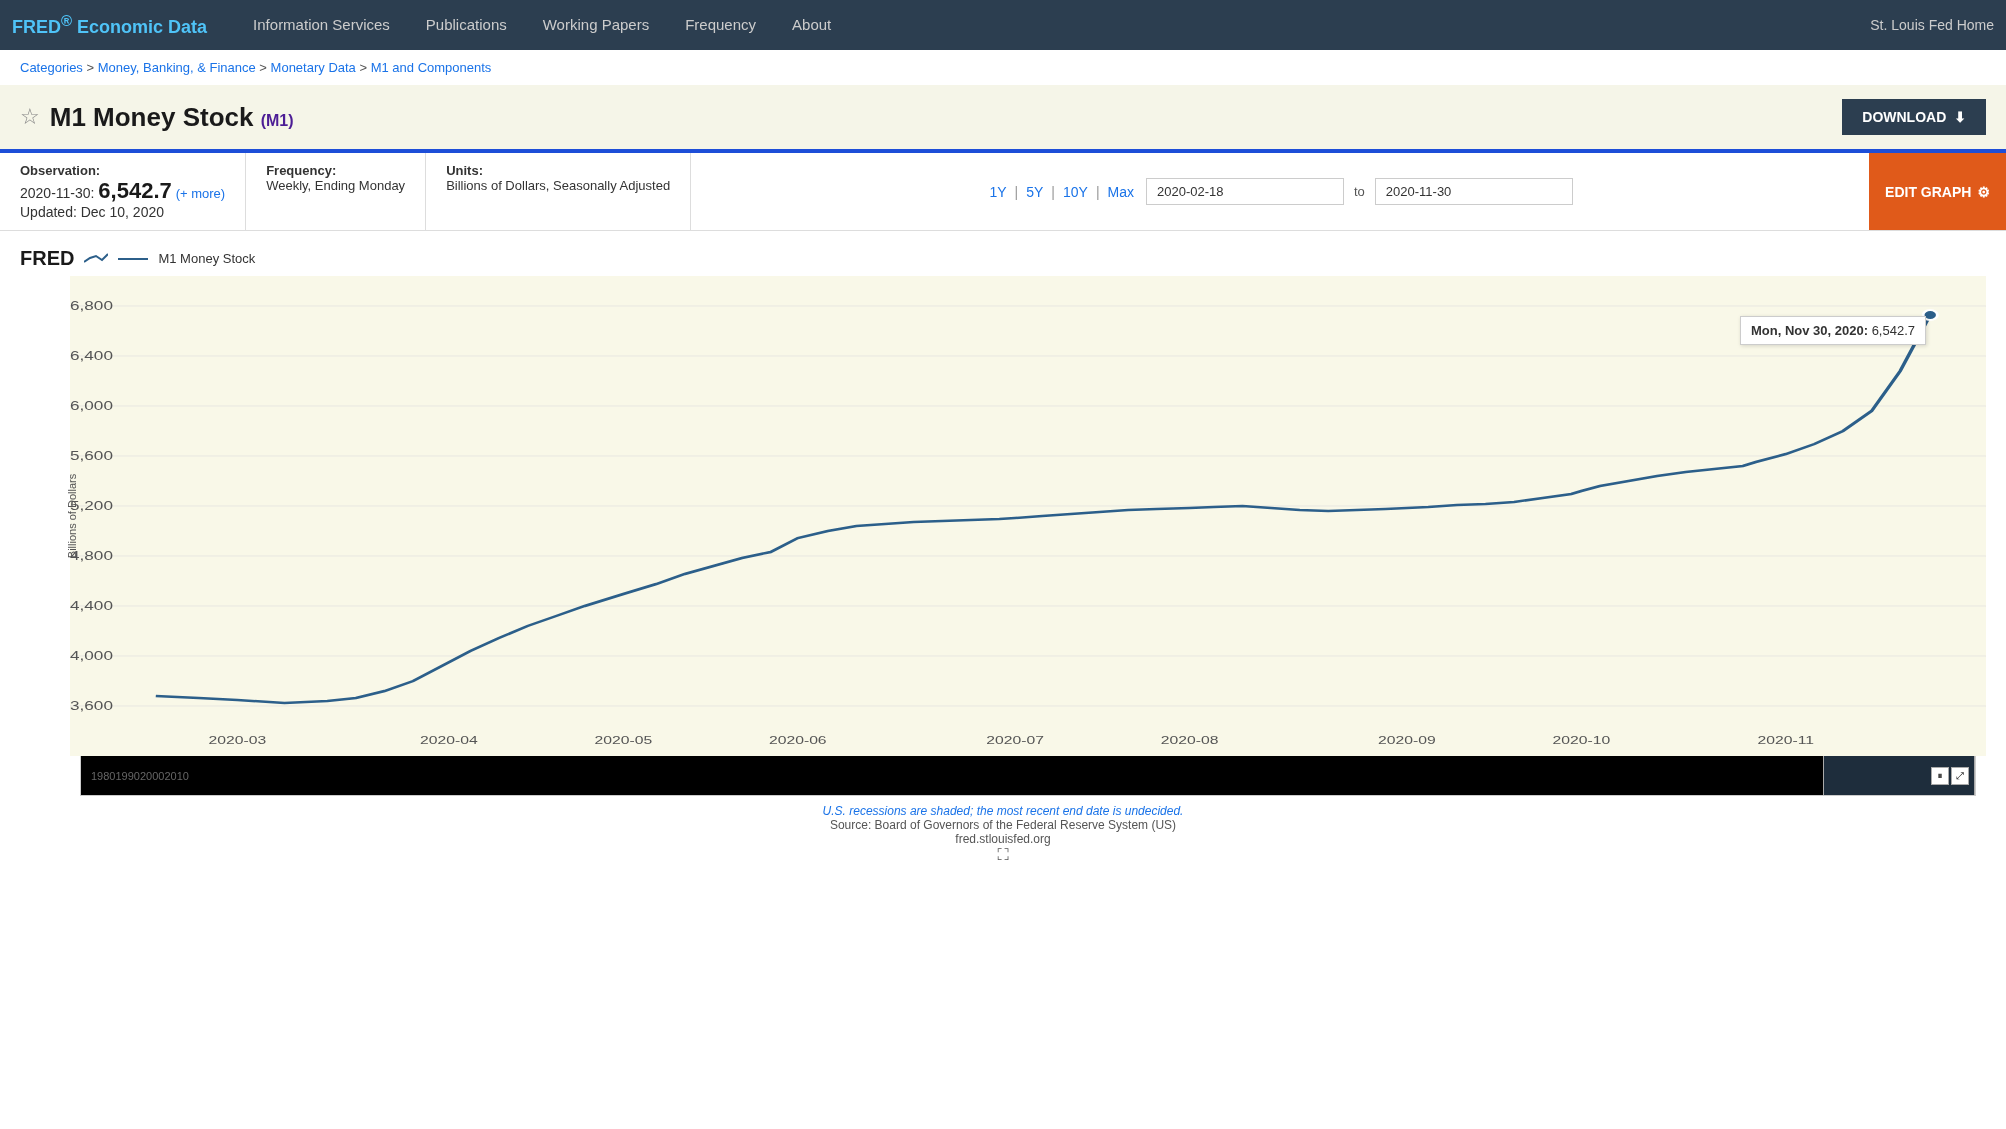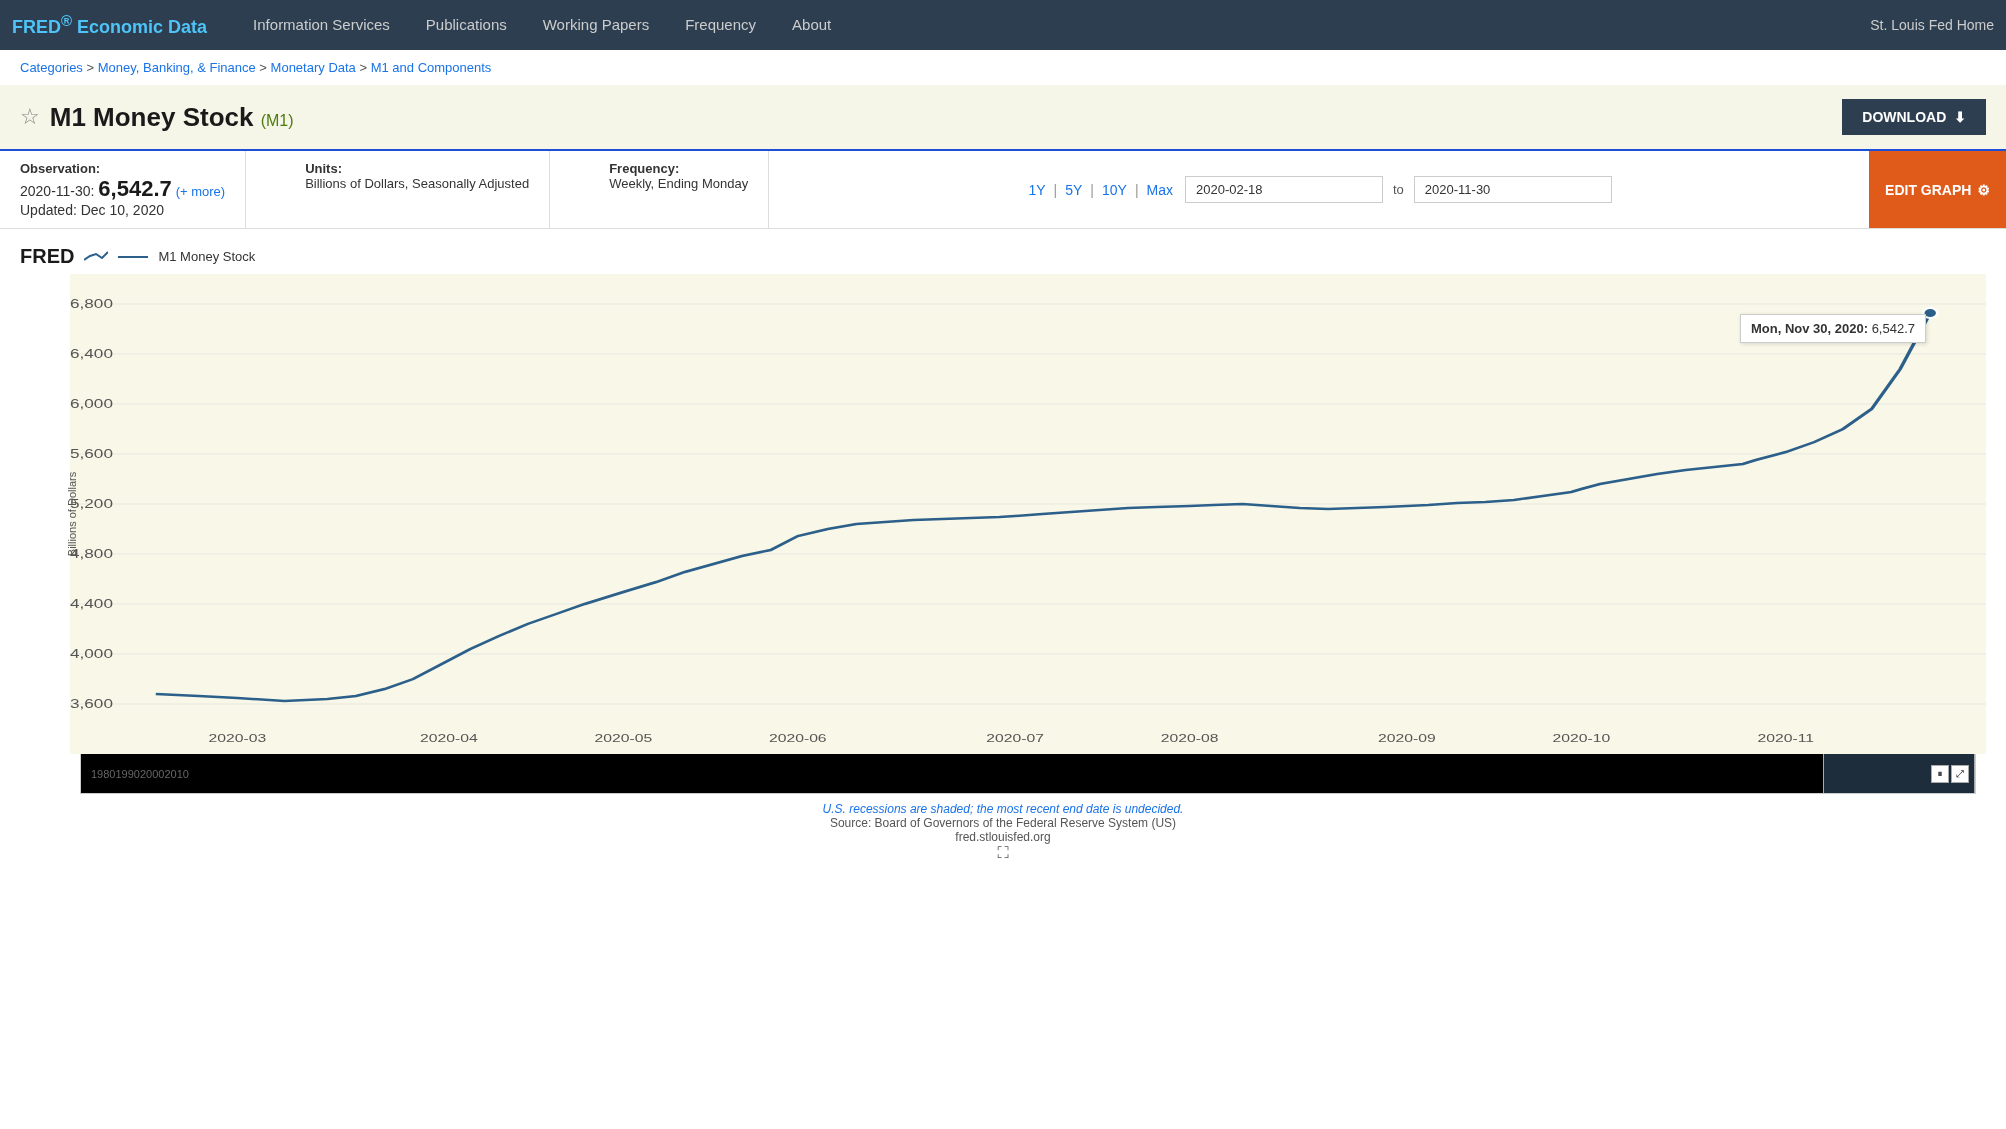--- a/index.html
+++ b/index.html
@@ -66,43 +66,42 @@
       color: #888;
       cursor: pointer;
     }
     .page-header h1 {
       font-size: 26px;
       font-weight: bold;
       color: #1a1a1a;
     }
     .page-header .series-id {
       font-size: 16px;
-      font-weight: normal;
-      color: #4d7c0f;
+      font-weight: bold;
+      color: #4c1d95;
     }
     .download-btn {
       background: #2c3e50;
       color: #fff;
       border: none;
       padding: 10px 20px;
       font-size: 14px;
       font-weight: bold;
       cursor: pointer;
       display: flex;
       align-items: flex-start;
       gap: 8px;
     }
 
     
     .obs-row {
       display: flex;
-      border-top: 2px solid #1d4ed8;
+      border-top: 4px solid #1d4ed8;
       border-bottom: 1px solid #ddd;
       background: #fff;
-      gap: 39px;
     }
     .obs-block {
       padding: 10px 20px;
       border-right: 1px solid #ddd;
     }
     .obs-block:last-child { border-right: none; }
     .obs-block .label {
       font-weight: bold;
       font-size: 13px;
       color: #333;
@@ -332,26 +331,26 @@
       <span>2020-11-30:</span>
       <span class="big-value">6,542.7</span>
       <span class="more-link">(+ more)</span>
     </div>
     <div>
       <span>Updated:</span>
       <span>Dec 10, 2020</span>
     </div>
   </div>
   <div class="obs-block">
+    <div class="label">Frequency:</div>
+    <div class="value">Weekly, Ending Monday</div>
+  </div>
+  <div class="obs-block">
     <div class="label">Units:</div>
     <div class="value">Billions of Dollars, Seasonally Adjusted</div>
-  </div>
-  <div class="obs-block">
-    <div class="label">Frequency:</div>
-    <div class="value">Weekly, Ending Monday</div>
   </div>
 
   <div style="display:flex;align-items:center;gap:10px;margin-left:auto;padding:8px 20px;">
     <div class="time-range-btns">
       <a href="#">1Y</a>
       <span class="sep">|</span>
       <a href="#">5Y</a>
       <span class="sep">|</span>
       <a href="#">10Y</a>
       <span class="sep">|</span>

